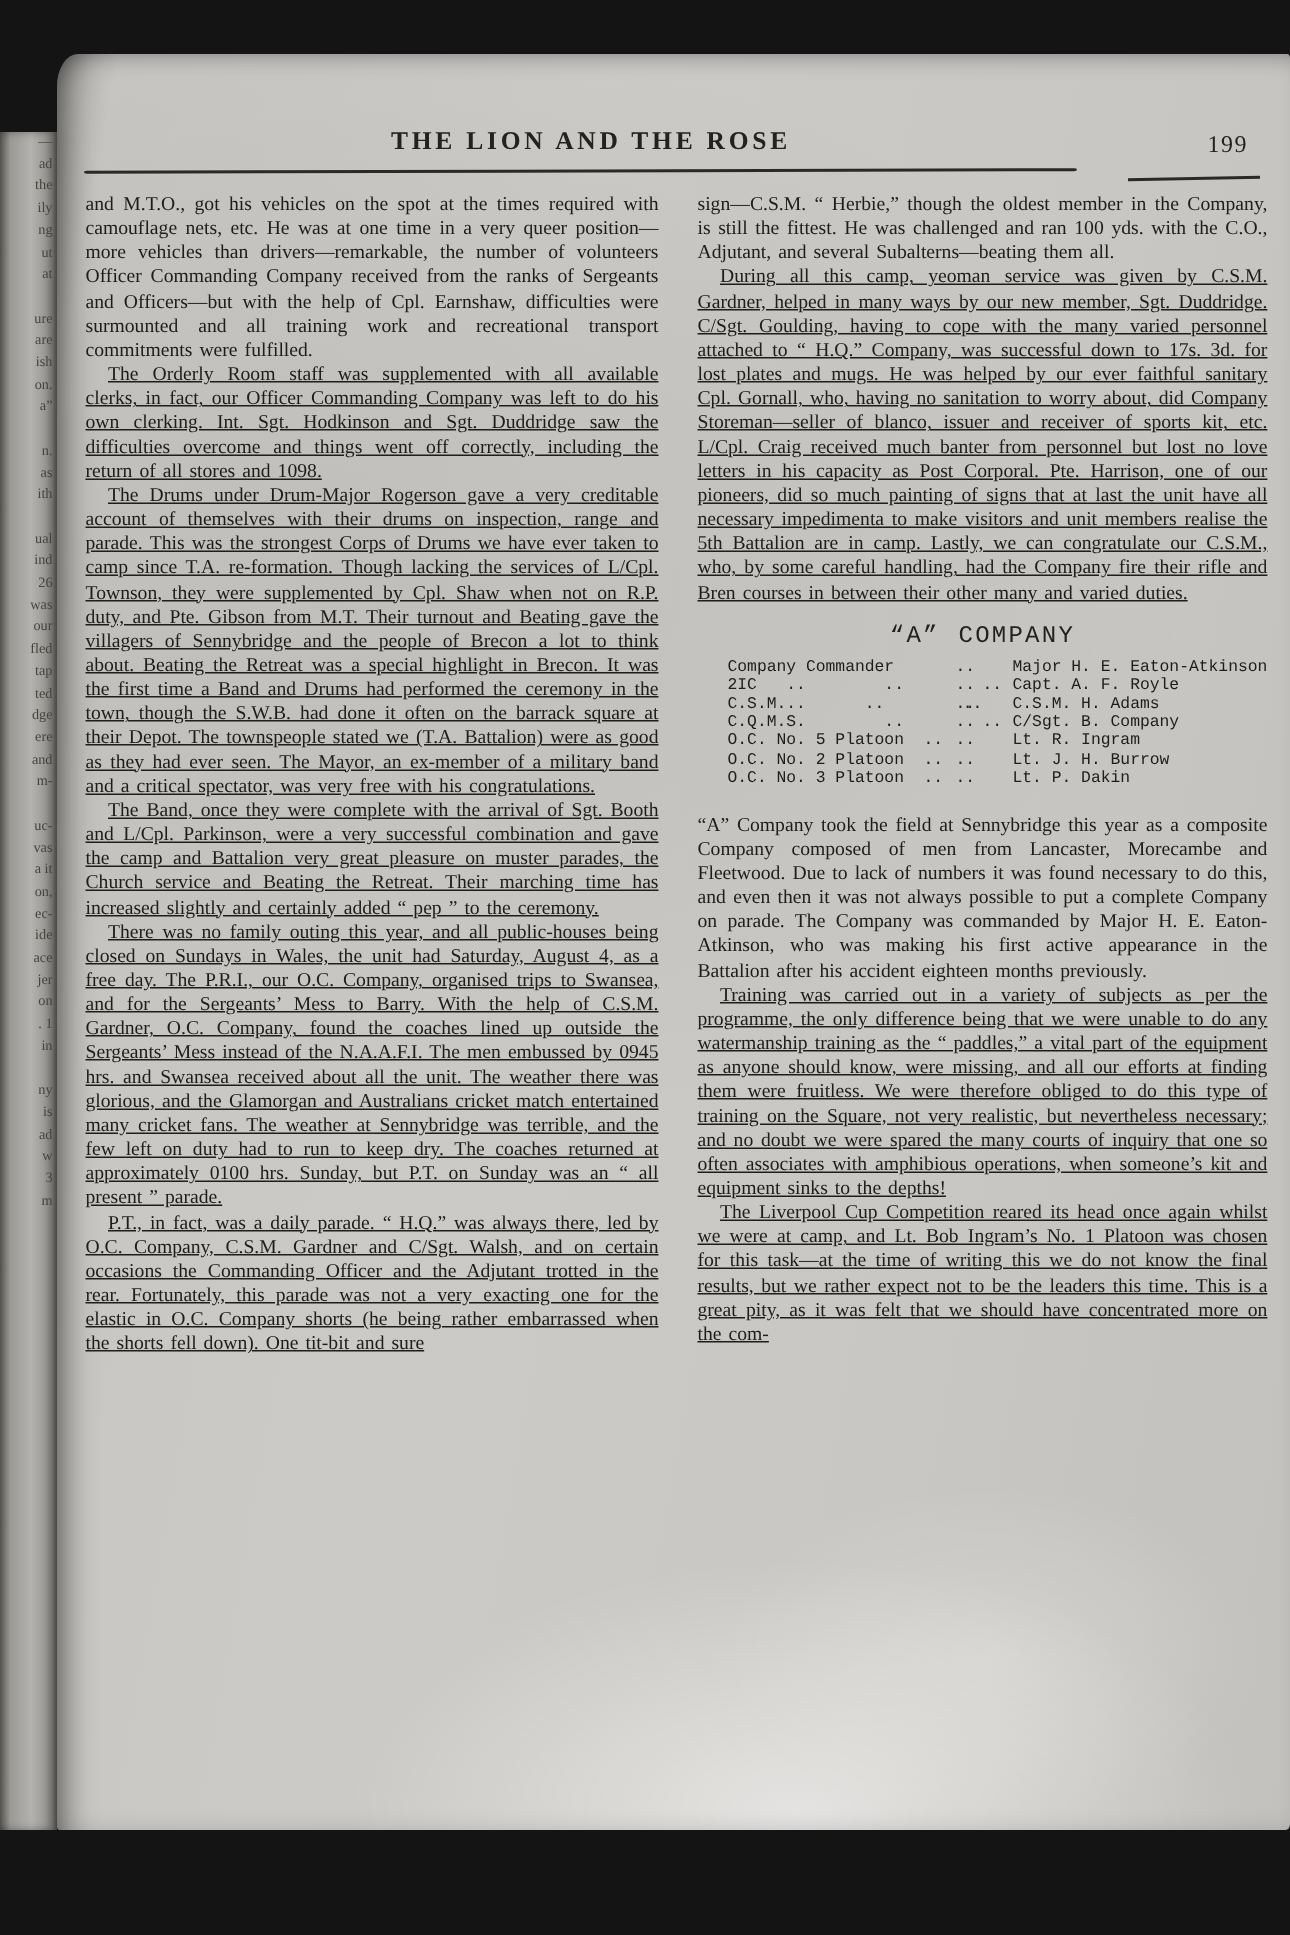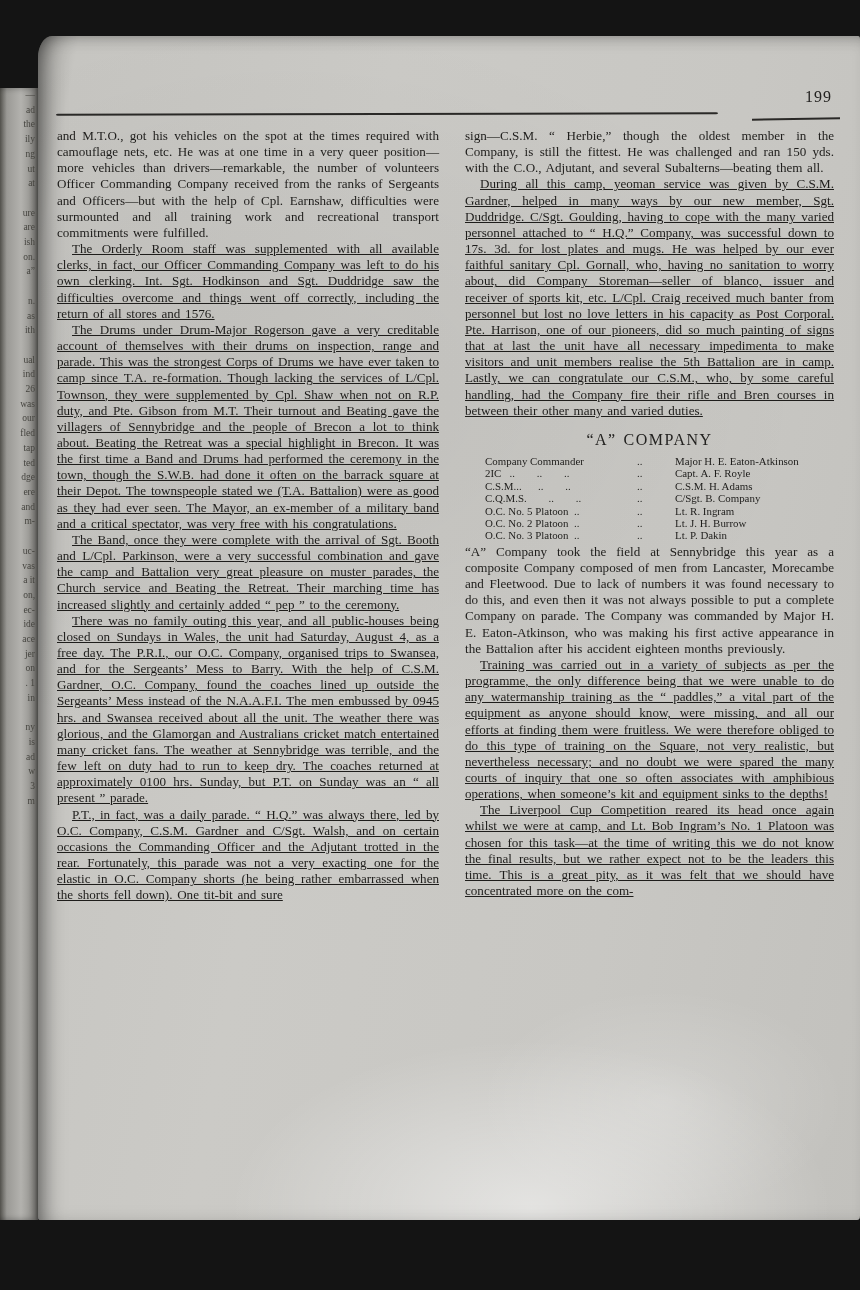--- a/index.html
+++ b/index.html
@@ -53,21 +53,21 @@
   }
   .columns{
     position:absolute;left:19px;top:92px;right:26px;bottom:30px;
     display:flex;gap:26px;
   }
   .col{font-size:13.1px;line-height:16.15px;text-align:justify;word-spacing:1.4px;}
   .col-left{width:382px;flex:none;}
   .col-right{flex:1;}
   .para{margin:0;}
   .para.indent{text-indent:15px;text-decoration:underline;}
-  .company-section{margin-top:13px;margin-bottom:2px;}
+  .company-section{margin-top:13px;margin-bottom:16px;font-family:Liberation Mono, monospace;}
   .company-heading{
     text-align:center;font-size:16px;letter-spacing:1.5px;color:#232220;
     margin-bottom:7px;
   }
   .roster{margin-left:20px;font-size:10.9px;line-height:12.4px;word-spacing:0;}
   .roster-row{display:flex;text-align:left;}
   .roster-post{white-space:pre;width:152px;flex:none;}
   .roster-mid{width:38px;flex:none;}
   .roster-name{white-space:pre;text-align:center;}
 </style>
@@ -124,38 +124,39 @@
 is
 ad
 w
 3
 m</div>
   </div>
 
   <div class="page">
 
     <div class="page-header">
+      <div class="running-title">THE LION AND THE ROSE</div>
       <div class="page-number">199</div>
       <div class="rule-long"></div>
       <div class="rule-short"></div>
     </div>
 
     <div class="columns">
 
       <div class="col col-left">
         <p class="para">and M.T.O., got his vehicles on the spot at the times required with camouflage nets, etc.  He was at one time in a very queer position—more vehicles than drivers—remarkable, the number of volunteers Officer Commanding Company received from the ranks of Sergeants and Officers—but with the help of Cpl. Earnshaw, difficulties were surmounted and all training work and recreational transport commitments were fulfilled.</p>
-        <p class="para indent">The Orderly Room staff was supplemented with all available clerks, in fact, our Officer Commanding Company was left to do his own clerking.  Int. Sgt. Hodkinson and Sgt. Duddridge saw the difficulties overcome and things went off correctly, including the return of all stores and 1576.</p>
+        <p class="para indent">The Orderly Room staff was supplemented with all available clerks, in fact, our Officer Commanding Company was left to do his own clerking.  Int. Sgt. Hodkinson and Sgt. Duddridge saw the difficulties overcome and things went off correctly, including the return of all stores and 1098.</p>
         <p class="para indent">The Drums under Drum-Major Rogerson gave a very creditable account of themselves with their drums on inspection, range and parade.  This was the strongest Corps of Drums we have ever taken to camp since T.A. re-formation.  Though lacking the services of L/Cpl. Townson, they were supplemented by Cpl. Shaw when not on R.P. duty, and Pte. Gibson from M.T.  Their turnout and Beating gave the villagers of Sennybridge and the people of Brecon a lot to think about.  Beating the Retreat was a special highlight in Brecon. It was the first time a Band and Drums had performed the ceremony in the town, though the S.W.B. had done it often on the barrack square at their Depot. The townspeople stated we (T.A. Battalion) were as good as they had ever seen.  The Mayor, an ex-member of a military band and a critical spectator, was very free with his congratulations.</p>
         <p class="para indent">The Band, once they were complete with the arrival of Sgt. Booth and L/Cpl. Parkinson, were a very successful combination and gave the camp and Battalion very great pleasure on muster parades, the Church service and Beating the Retreat.  Their marching time has increased slightly and certainly added “ pep ” to the ceremony.</p>
         <p class="para indent">There was no family outing this year, and all public-houses being closed on Sundays in Wales, the unit had Saturday, August 4, as a free day. The P.R.I., our O.C. Company, organised trips to Swansea, and for the Sergeants’ Mess to Barry. With the help of C.S.M. Gardner, O.C. Company, found the coaches lined up outside the Sergeants’ Mess instead of the N.A.A.F.I.  The men embussed by 0945 hrs. and Swansea received about all the unit.  The weather there was glorious, and the Glamorgan and Australians cricket match entertained many cricket fans.  The weather at Sennybridge was terrible, and the few left on duty had to run to keep dry.  The coaches returned at approximately 0100 hrs. Sunday, but P.T. on Sunday was an “ all present ” parade.</p>
         <p class="para indent">P.T., in fact, was a daily parade.  “ H.Q.” was always there, led by O.C. Company, C.S.M. Gardner and C/Sgt. Walsh, and on certain occasions the Commanding Officer and the Adjutant trotted in the rear.  Fortunately, this parade was not a very exacting one for the elastic in O.C. Company shorts (he being rather embarrassed when the shorts fell down).  One tit-bit and sure</p>
       </div>
 
       <div class="col col-right">
-        <p class="para">sign—C.S.M. “ Herbie,” though the oldest member in the Company, is still the fittest.  He was challenged and ran 150 yds. with the C.O., Adjutant, and several Subalterns—beating them all.</p>
+        <p class="para">sign—C.S.M. “ Herbie,” though the oldest member in the Company, is still the fittest.  He was challenged and ran 100 yds. with the C.O., Adjutant, and several Subalterns—beating them all.</p>
         <p class="para indent">During all this camp, yeoman service was given by C.S.M. Gardner, helped in many ways by our new member, Sgt. Duddridge.  C/Sgt. Goulding, having to cope with the many varied personnel attached to “ H.Q.” Company, was successful down to 17s. 3d. for lost plates and mugs.  He was helped by our ever faithful sanitary Cpl. Gornall, who, having no sanitation to worry about, did Company Storeman—seller of blanco, issuer and receiver of sports kit, etc.  L/Cpl. Craig received much banter from personnel but lost no love letters in his capacity as Post Corporal.  Pte. Harrison, one of our pioneers, did so much painting of signs that at last the unit have all necessary impedimenta to make visitors and unit members realise the 5th Battalion are in camp.  Lastly, we can congratulate our C.S.M., who, by some careful handling, had the Company fire their rifle and Bren courses in between their other many and varied duties.</p>
 
         <div class="company-section">
           <div class="company-heading">“A”  COMPANY</div>
           <div class="roster">
             <div class="roster-row">
               <span class="roster-post">Company Commander</span>
                 <span class="roster-mid">..</span>
                 <span class="roster-name">Major H. E. Eaton-Atkinson</span>
             </div>

